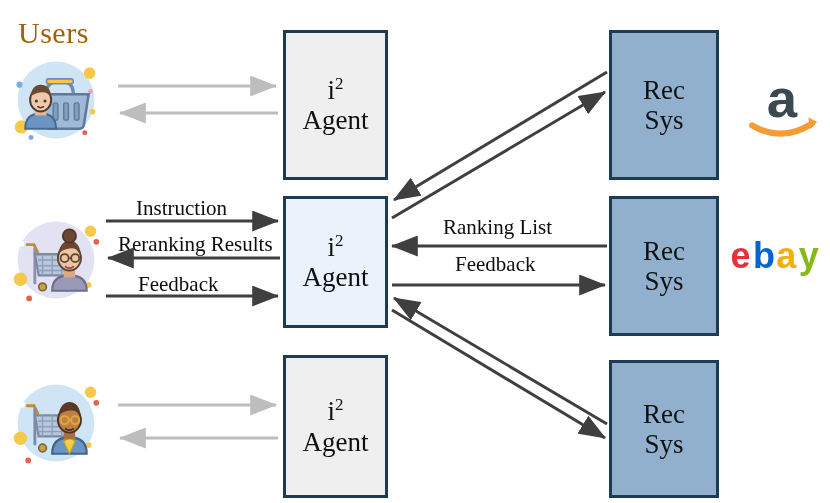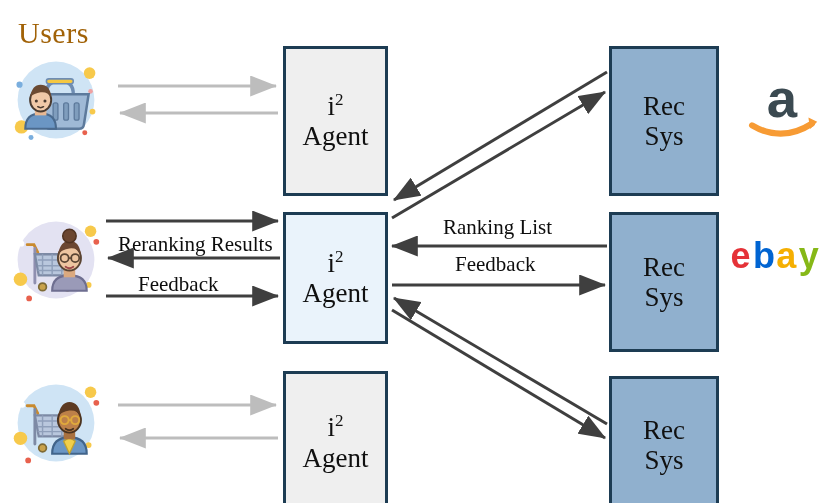--- a/index.html
+++ b/index.html
@@ -29,21 +29,20 @@
   
   .box {
     box-sizing: border-box;
     border: 3px solid #1d3c53;
     display: flex;
     flex-direction: column;
     align-items: center;
     justify-content: center;
     line-height: 1.12;
     color: #101010;
-    margin-top: 16px;
   }
   .agent-box {
     background: #efefef;
     width: 105px;
   }
   .agent-box.focus { background: #eaf3fb; }
   .agent-line { font-size: 27px; }
   .agent-line sup { font-size: 17px; vertical-align: super; line-height: 0; }
 
   .rec-box {
@@ -195,20 +194,21 @@
   <div class="abs box rec-box" style="left:609px; top:196px; height:140px;">
     <div>Rec</div>
     <div>Sys</div>
   </div>
 
   <div class="abs box rec-box" style="left:609px; top:360px; height:138px;">
     <div>Rec</div>
     <div>Sys</div>
   </div>
 
+  <div class="abs lbl" style="left:136px; top:196px;">Instruction</div>
   <div class="abs lbl" style="left:106px; top:232px;margin-left:12px;">Reranking Results</div>
   <div class="abs lbl" style="left:138px; top:272px;">Feedback</div>
 
   <div class="abs lbl" style="left:443px; top:215px;">Ranking List</div>
   <div class="abs lbl" style="left:455px; top:252px;">Feedback</div>
 
   <svg class="overlay" viewBox="0 0 830 503">
     <defs>
       <marker id="headDark" markerWidth="9" markerHeight="7" refX="8.6" refY="3.5" orient="auto">
         <polygon points="0 0, 9 3.5, 0 7" fill="#3f3f3f"></polygon>

